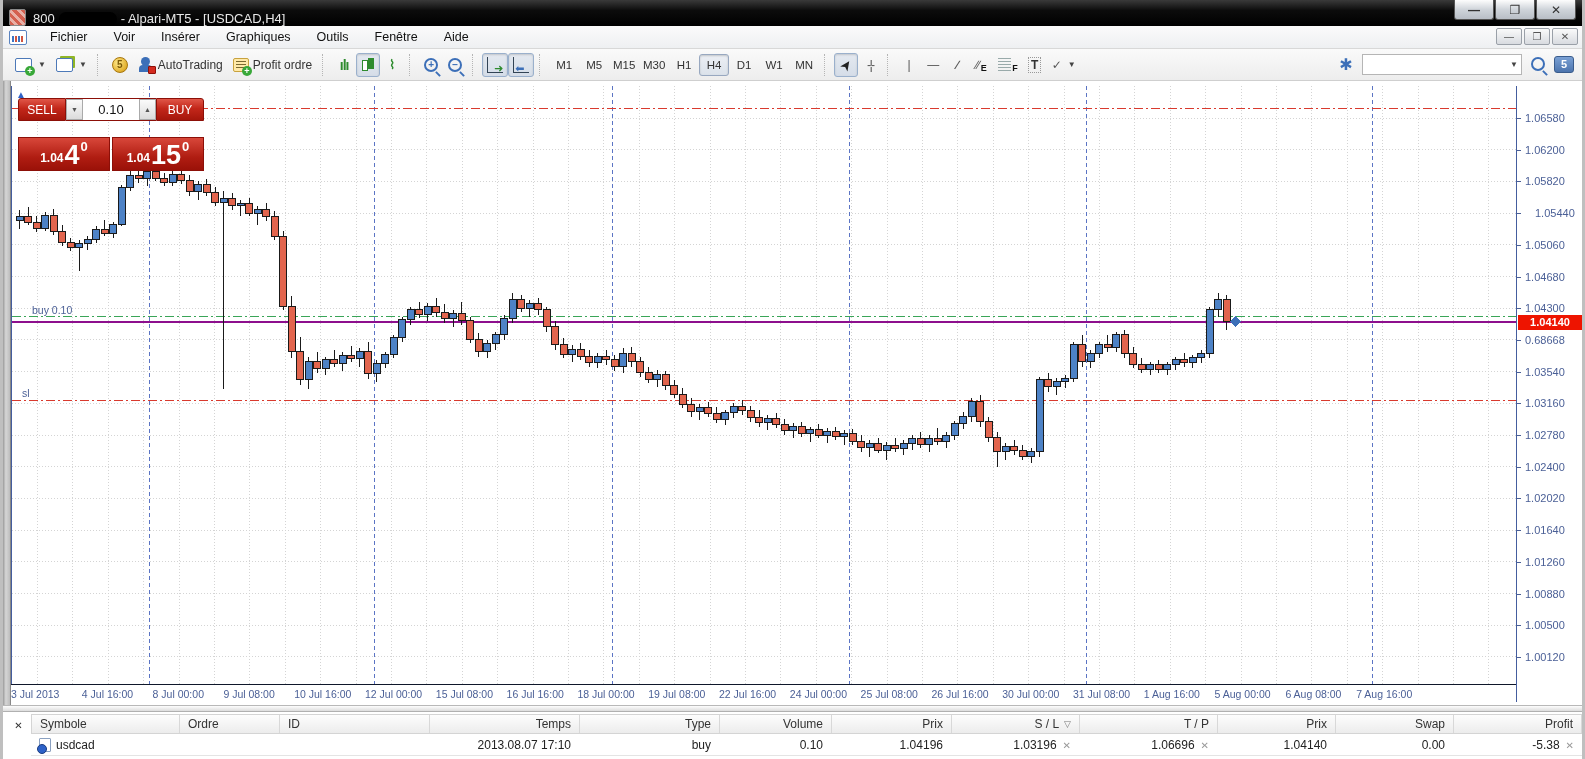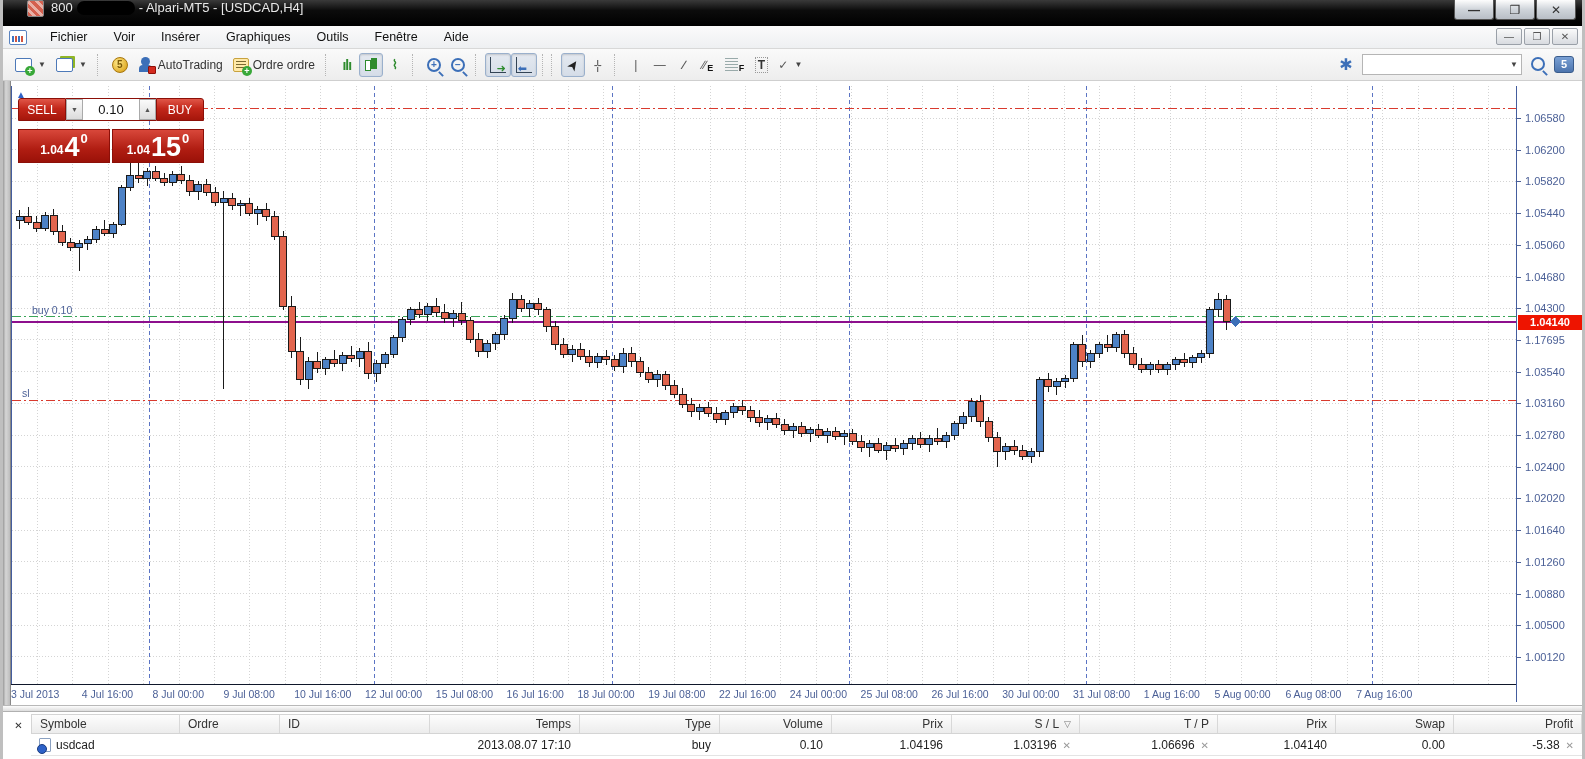--- a/index.html
+++ b/index.html
@@ -1,20 +1,20 @@
 <!DOCTYPE html>
 <html><head>
 <meta charset="utf-8">
 <style>
   * { margin:0; padding:0; box-sizing:border-box; }
   html,body { width:1585px; height:759px; overflow:hidden; font-family:"Liberation Sans","DejaVu Sans",sans-serif; background:#c9c9c9; }
   .app { position:relative; width:1585px; height:759px; background:#fff; border-left:3px solid #bfbfbf; border-right:3px solid #bfbfbf; }
 
   
-  .titlebar { position:relative; height:26px; background:linear-gradient(#3a3a3a,#0c0c0c 40%,#000); display:flex; align-items:flex-start; padding-left:24px; color:#e8e8e8; font-size:13px; }
+  .titlebar { position:relative; height:26px; background:linear-gradient(#3a3a3a,#0c0c0c 40%,#000); display:flex; align-items:flex-end; padding-left:6px; color:#e8e8e8; font-size:13px; }
   .app-icon { width:17px; height:17px; margin-right:7px; border-radius:2px;
     background:
       repeating-linear-gradient(45deg,#d4604f 0 3px,#e8b0a6 3px 6px),
       #d4604f; border:1px solid #888; }
   .title-text { display:flex; align-items:center; gap:4px; white-space:nowrap; }
   .redaction { display:inline-block; width:58px; height:14px; background:#000; border-radius:7px; }
   .win-controls { position:absolute; right:6px; top:0; display:flex; }
   .win-btn { width:40px; height:20px; margin-left:1px; background:linear-gradient(#fdfdfd,#cfd4da 50%,#b8bec6); border:1px solid #555; border-top:none; border-radius:0 0 3px 3px; color:#333; font-size:12px; display:flex; align-items:center; justify-content:center; font-weight:bold; }
 
   
@@ -79,21 +79,21 @@
 
   
   .trade-panel { position:absolute; left:6px; top:12px; width:186px; z-index:5; font-family:"Liberation Sans",sans-serif; }
   .tp-row1 { display:flex; height:23px; }
   .btn-red { background:linear-gradient(#e05648,#c3271a 45%,#a5160b); border:1px solid #8c0f08; color:#fff; font-size:12px; display:flex; align-items:center; justify-content:center; }
   .sell-btn { width:48px; border-radius:3px 0 0 0; }
   .buy-btn { width:48px; border-radius:0 3px 0 0; }
   .vol-box { flex:1; display:flex; border-top:1px solid #8c0f08; border-bottom:1px solid #8c0f08; background:#fff; }
   .vol-step { width:17px; background:linear-gradient(#fafafa,#dcdcdc); border:1px solid #aaa; font-size:7px; color:#555; display:flex; align-items:center; justify-content:center; }
   .vol-value { flex:1; display:flex; align-items:center; justify-content:center; font-size:13px; color:#111; }
-  .tp-row2 { display:flex; height:34px; gap:2px; margin-top:8px; }
+  .tp-row2 { display:flex; height:34px; gap:2px; margin-top:16px; }
   .quote { flex:1; background:linear-gradient(#d8473a,#b01d12 60%,#9a1108); border:1px solid #8c0f08; color:#fff; display:flex; align-items:flex-end; justify-content:center; padding-bottom:2px; }
   .quote .small { font-size:12px; font-weight:bold; margin-bottom:3px; }
   .quote .big { font-size:27px; font-weight:bold; line-height:25px; margin:0 1px; }
   .quote .sup { font-size:13px; font-weight:bold; align-self:flex-start; margin-top:1px; }
 
   
   .splitter { height:7px; background:linear-gradient(#fdfdfd,#dcdcdc); border-top:1px solid #b8b8b8; border-bottom:1px solid #b0b0b0; }
   .toolbox { position:relative; height:48px; background:#fff; }
   .tb-close { position:absolute; left:8px; top:6px; width:15px; height:15px; font-size:10px; font-weight:bold; color:#333; display:flex; align-items:center; justify-content:center; border:1px solid transparent; }
   .tb-grid { position:absolute; left:28px; right:0; top:2px; display:grid; grid-template-columns:148px 100px 150px 150px 140px 112px 120px 128px 138px 118px 118px 1fr; }
@@ -161,21 +161,21 @@
       <div class="tbtn">
         <span class="ico ico-autotrade">
             <span class="head"></span>
             <span class="body"></span>
             <span class="stop"></span>
           </span>
         <span>AutoTrading</span>
       </div>
       <div class="tbtn">
         <span class="ico ico-order"></span>
-        <span>Ordre ordre</span>
+        <span>Profit ordre</span>
       </div>
     </div>
     <div class="tsep"></div>
     <div class="tgroup">
       <div class="tbtn">
           <span class="ico ico-bars">ılı</span>
         </div>
       <div class="tbtn pressed">
           <span class="ico ico-candles"></span>
         </div>
@@ -199,20 +199,31 @@
             <span class="ar" style="color:#2e8b2e;right:0;">➜</span>
           </span>
         </div>
       <div class="tbtn pressed">
           <span class="ico ico-axis-arrow">
             <span class="ar" style="color:#3c6fb8;left:1px;">⬅</span>
           </span>
         </div>
     </div>
     <div class="tsep"></div>
+    <div class="tgroup">
+      <div class="tf-btn">M1</div>
+      <div class="tf-btn">M5</div>
+      <div class="tf-btn">M15</div>
+      <div class="tf-btn">M30</div>
+      <div class="tf-btn">H1</div>
+      <div class="tf-btn pressed">H4</div>
+      <div class="tf-btn">D1</div>
+      <div class="tf-btn">W1</div>
+      <div class="tf-btn">MN</div>
+    </div>
     <div class="tsep"></div>
     <div class="tgroup">
       <div class="tbtn pressed">
           <span class="ico ico-cursor" style="transform:rotate(-55deg);display:inline-block;">➤</span>
         </div>
       <div class="tbtn">
           <span class="ico ico-cross">-¦-</span>
         </div>
     </div>
     <div class="tsep"></div>
@@ -647,29 +658,29 @@
         <div style="position: absolute; font-size: 10.5px; color: rgb(74, 95, 150); left: 10px; top: 301.297px;">sl</div>
       </div>
     <div id="vaxis">
         <div class="tick-mark" style="top: 32px;"></div>
         <div class="tick-label" style="top: 26px;">1.06580</div>
         <div class="tick-mark" style="top: 63.7px;"></div>
         <div class="tick-label" style="top: 57.7px;">1.06200</div>
         <div class="tick-mark" style="top: 95.4px;"></div>
         <div class="tick-label" style="top: 89.4px;">1.05820</div>
         <div class="tick-mark" style="top: 127.1px;"></div>
-        <div class="tick-label" style="top: 121.1px;">1.05440</div>
+        <div class="tick-label" style="top: 121.1px; margin-left: 10px;">1.05440</div>
         <div class="tick-mark" style="top: 158.8px;"></div>
         <div class="tick-label" style="top: 152.8px;">1.05060</div>
         <div class="tick-mark" style="top: 190.5px;"></div>
         <div class="tick-label" style="top: 184.5px;">1.04680</div>
         <div class="tick-mark" style="top: 222.2px;"></div>
         <div class="tick-label" style="top: 216.2px;">1.04300</div>
         <div class="tick-mark" style="top: 253.9px;"></div>
-        <div class="tick-label" style="top: 247.9px;">1.17695</div>
+        <div class="tick-label" style="top: 247.9px;">0.68668</div>
         <div class="tick-mark" style="top: 285.6px;"></div>
         <div class="tick-label" style="top: 279.6px;">1.03540</div>
         <div class="tick-mark" style="top: 317.3px;"></div>
         <div class="tick-label" style="top: 311.3px;">1.03160</div>
         <div class="tick-mark" style="top: 349px;"></div>
         <div class="tick-label" style="top: 343px;">1.02780</div>
         <div class="tick-mark" style="top: 380.7px;"></div>
         <div class="tick-label" style="top: 374.7px;">1.02400</div>
         <div class="tick-mark" style="top: 412.4px;"></div>
         <div class="tick-label" style="top: 406.4px;">1.02020</div>

